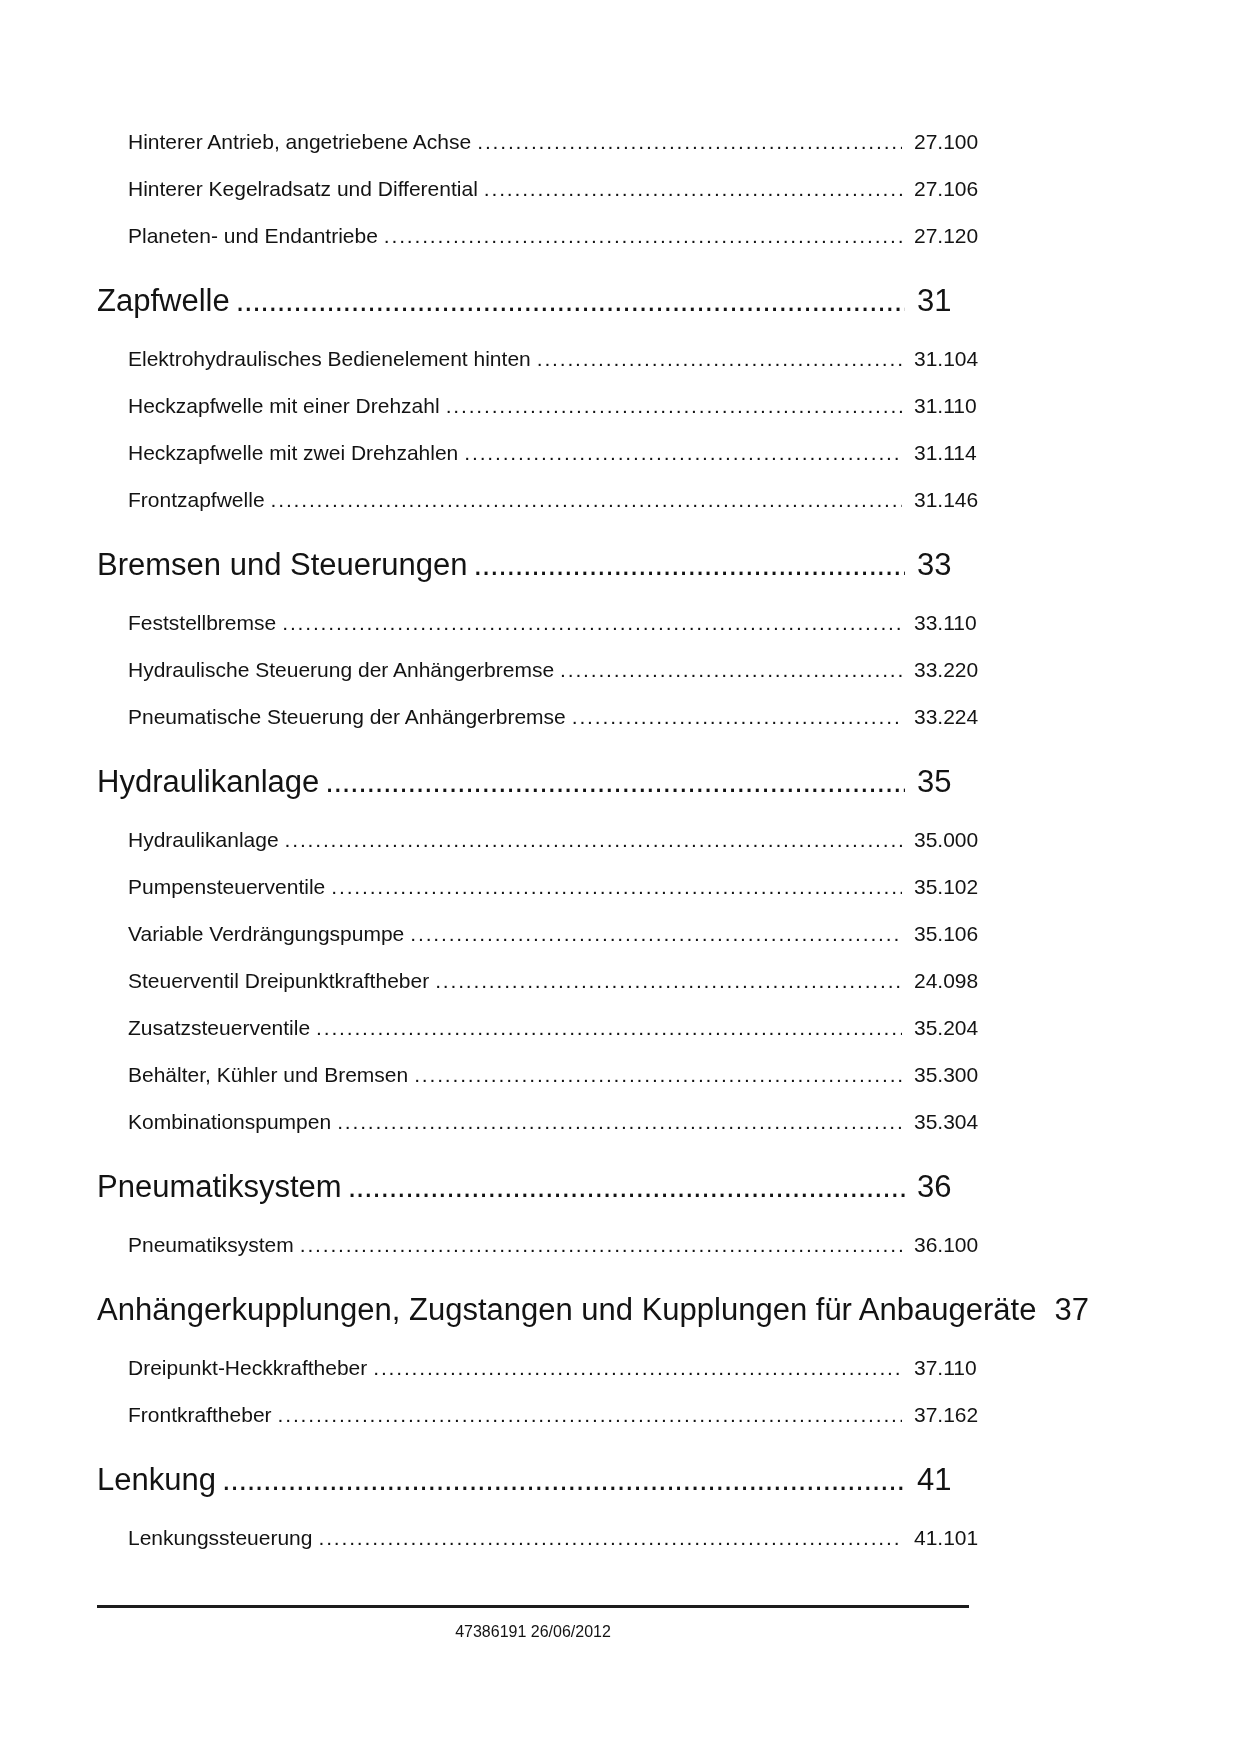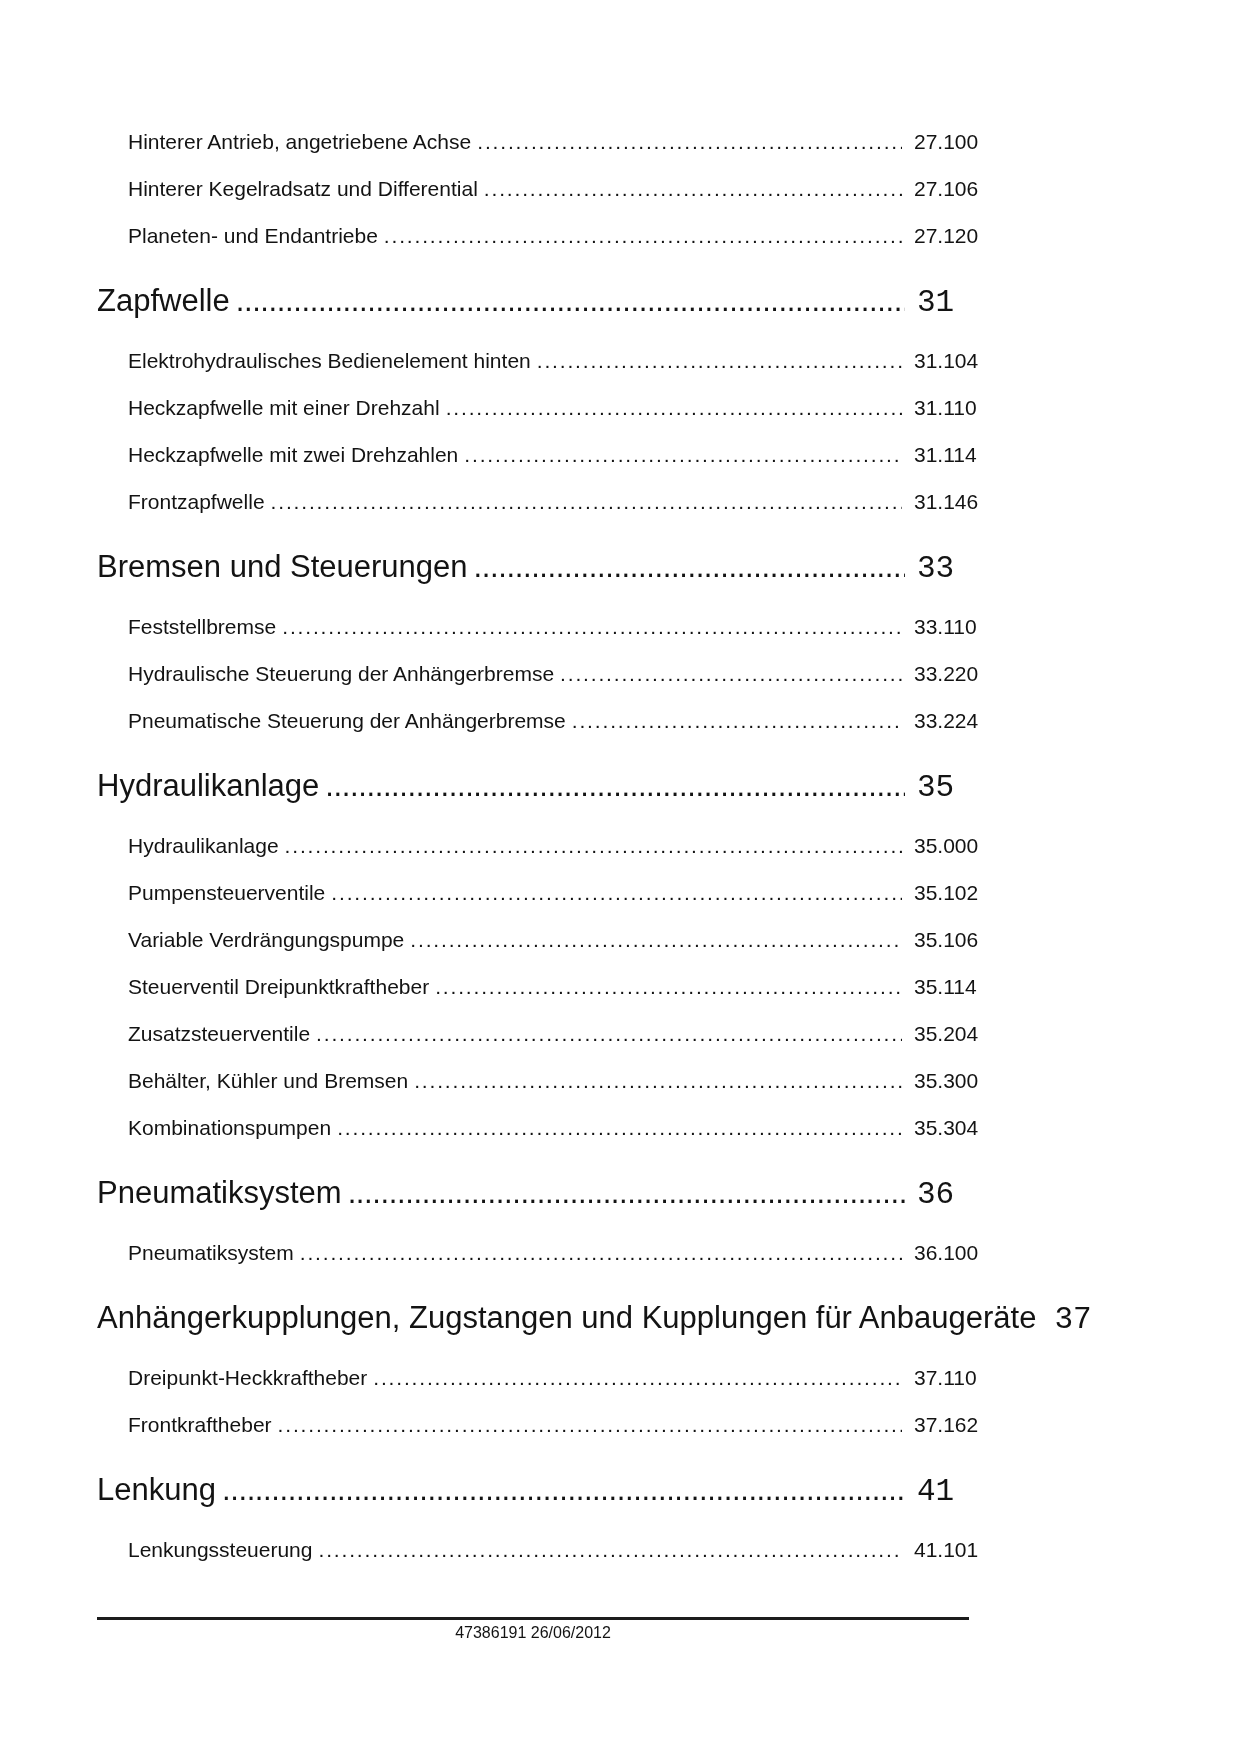--- a/index.html
+++ b/index.html
@@ -54,32 +54,32 @@
   .dots::after {
     content: ". . . . . . . . . . . . . . . . . . . . . . . . . . . . . . . . . . . . . . . . . . . . . . . . . . . . . . . . . . . . . . . . . . . . . . . . . . . . . . . . . . . . . . . . . . . . . . . . . . . . . . . . . . . . . . . . . . . . . . . . . . . .";
     letter-spacing: -1px;
   }
   .row.sub .dots::after { font-size: 21px; word-spacing: -2px; }
   .row.head .dots::after { font-size: 31px; word-spacing: -7px; }
   .pagenum {
     flex-shrink: 0;
   }
   .row.sub .pagenum { min-width: 86px; }
-  .row.head .pagenum { min-width: 52px; font-family: Liberation Mono, monospace; }
+  .row.head .pagenum { min-width: 52px; }
   .footer {
     margin-top: 44px;
   }
   .footer-rule {
     border: none;
     border-top: 3px solid #1c1c1c;
     margin: 0;
     width: 100%;
   }
   .footer-text {
-    margin-top: 4px;
+    margin-top: 15px;
     text-align: center;
     font-size: 16px;
     color: #131313;
   }
 </style>
 </head>
 <body>
 
 <div class="page">
 
@@ -160,21 +160,21 @@
     <span class="pagenum">35.102</span>
   </div>
       <div class="row sub">
     <span class="label">Variable Verdrängungspumpe</span>
     <span class="dots"></span>
     <span class="pagenum">35.106</span>
   </div>
       <div class="row sub">
     <span class="label">Steuerventil Dreipunktkraftheber</span>
     <span class="dots"></span>
-    <span class="pagenum">35.114</span>
+    <span class="pagenum">24.098</span>
   </div>
       <div class="row sub">
     <span class="label">Zusatzsteuerventile</span>
     <span class="dots"></span>
     <span class="pagenum">35.204</span>
   </div>
       <div class="row sub">
     <span class="label">Behälter, Kühler und Bremsen</span>
     <span class="dots"></span>
     <span class="pagenum">35.300</span>

